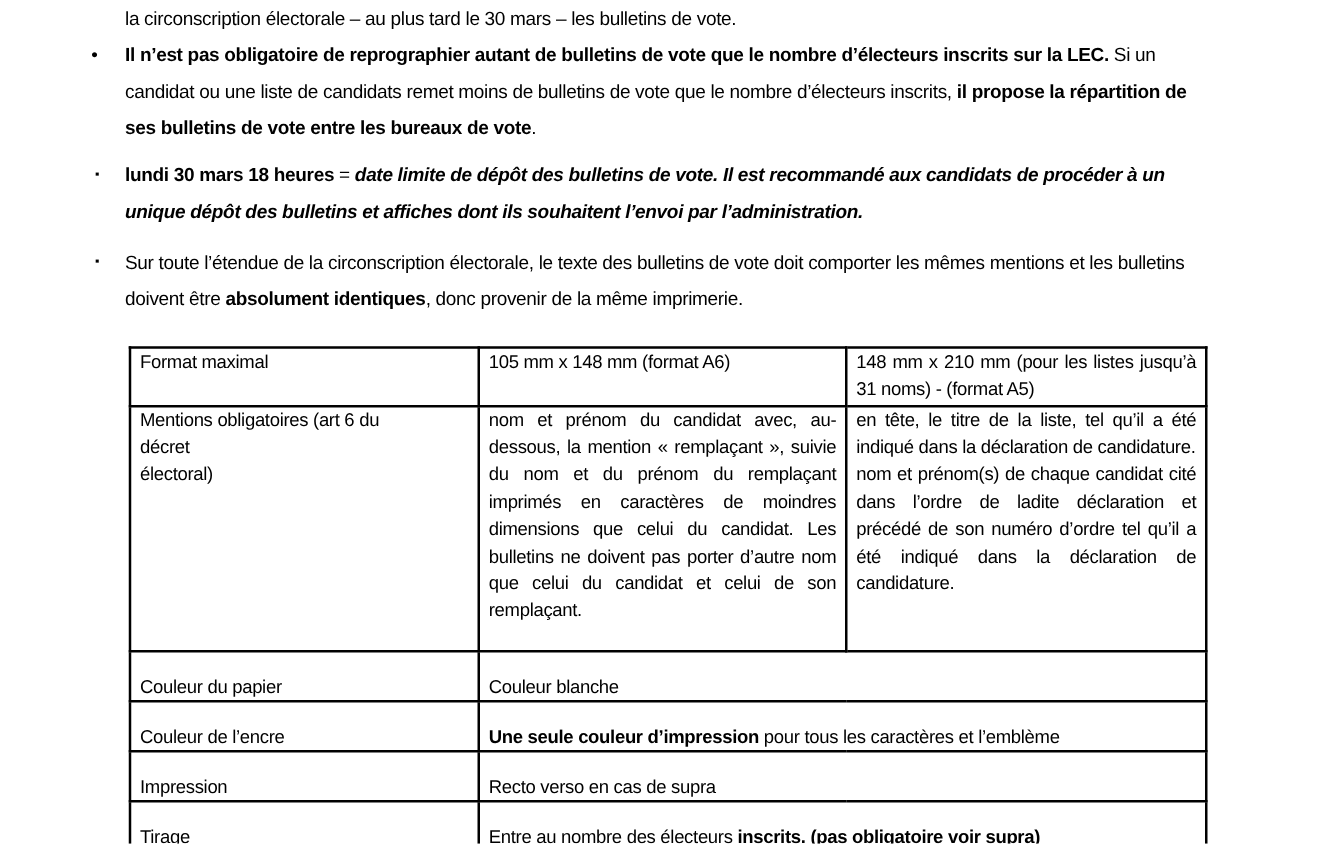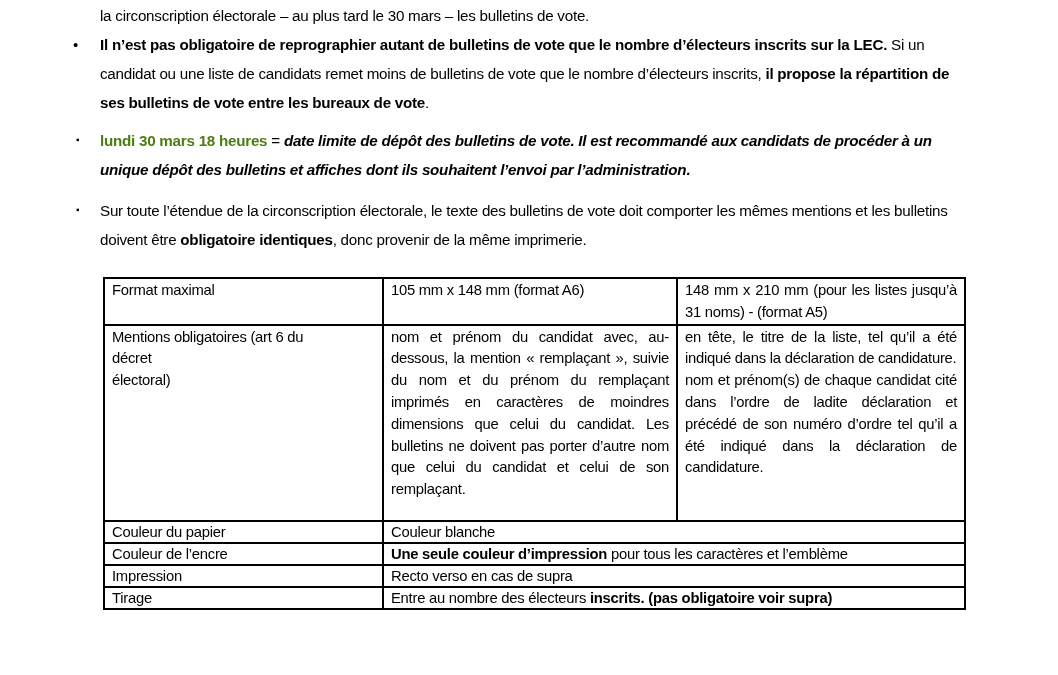--- a/index.html
+++ b/index.html
@@ -21,21 +21,21 @@
   .intro { left:100px; top:1px; width:872px; }
   .bullet { left:100px; }
   .b1 { top:30px;  width:862px; }
   .b2 { top:126px; width:866px; }
   .b3 { top:196px; width:862px; }
   .marker { position:absolute; }
   .marker.round  { left:-27px; top:0; font-size:15px; }
   .marker.square { left:-24px; top:-1px; font-size:10px; }
   .bold { font-weight:bold; }
   .bold-italic { font-weight:bold; font-style:italic; }
-  .red { color:#4d7c0f; font-weight:bold; }
+  .red { color:#000000; font-weight:bold; }
 
   .table-wrap { position:absolute; left:103px; top:277px; width:855px; }
   table.specs {
     border-collapse:collapse;
     table-layout:fixed;
     width:855px;
     font-size:14.8px;
     line-height:21.8px;
     letter-spacing:-0.25px;
   }
@@ -44,21 +44,21 @@
     vertical-align:top;
     padding:1px 7px 0 7px;
     overflow:hidden;
   }
   td.c1 { width:263px; }
   td.c2 { width:278px; }
   td.c3 { width:272px; }
   tr.r-header td  { height:41px; }
   tr.r-format td  { height:41px;margin-top:40px; }
   tr.r-mentions td{ height:193px; }
-  tr.r-single td  { height:18px; line-height:20px; padding-top:0; }
+  tr.r-single td  { height:18px; line-height:20px; padding-top:18px; }
   .justify { text-align:justify; }
 </style>
 </head>
 <body>
 
 <div class="page">
 
   <div class="body-text intro">la circonscription électorale – au plus tard le 30 mars – les bulletins de vote.</div>
 
   <div class="body-text bullet b1">
@@ -66,21 +66,21 @@
     <span class="bold">Il n’est pas obligatoire de reprographier autant de bulletins de vote que le nombre d’électeurs inscrits sur la LEC.</span><span> Si un candidat ou une liste de candidats remet moins de bulletins de vote que le nombre d’électeurs inscrits, </span><span class="bold">il propose la répartition de ses bulletins de vote entre les bureaux de vote</span><span>.</span>
   </div>
 
   <div class="body-text bullet b2">
     <span class="marker square">▪</span>
     <span class="red">lundi 30 mars 18 heures</span><span> = </span><span class="bold-italic">date limite de dépôt des bulletins de vote. Il est recommandé aux candidats de procéder à un unique dépôt des bulletins et affiches dont ils souhaitent l’envoi par l’administration.</span>
   </div>
 
   <div class="body-text bullet b3">
     <span class="marker square">▪</span>
-    <span>Sur toute l’étendue de la circonscription électorale, le texte des bulletins de vote doit comporter les mêmes mentions et les bulletins doivent être </span><span class="bold">obligatoire identiques</span><span>, donc provenir de la même imprimerie.</span>
+    <span>Sur toute l’étendue de la circonscription électorale, le texte des bulletins de vote doit comporter les mêmes mentions et les bulletins doivent être </span><span class="bold">absolument identiques</span><span>, donc provenir de la même imprimerie.</span>
   </div>
 
   <div class="table-wrap">
     <table class="specs">
       <tbody>
 
       <tr class="r-format">
         <td class="c1">Format maximal</td>
         <td class="c2">105 mm x 148 mm (format A6)</td>
         <td class="c3 justify">148 mm x 210 mm (pour les listes jusqu’à 31 noms) - (format A5)</td>

